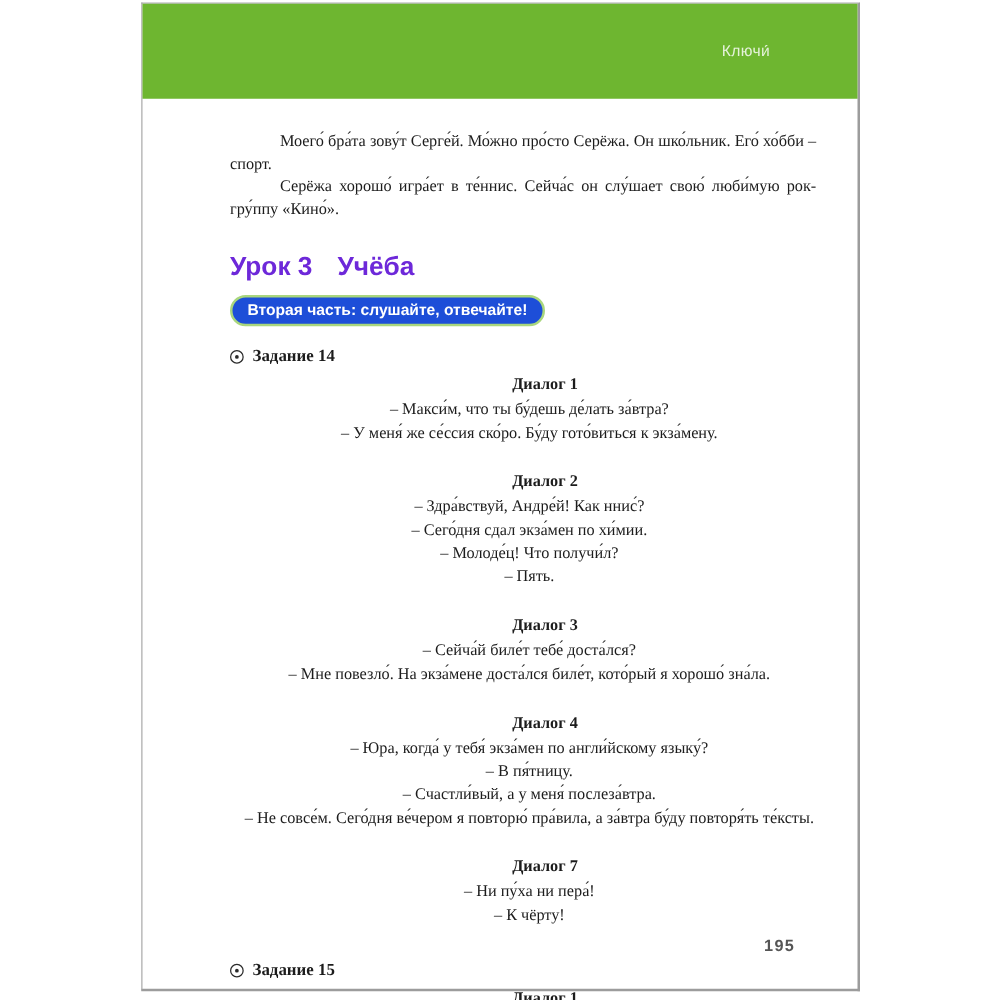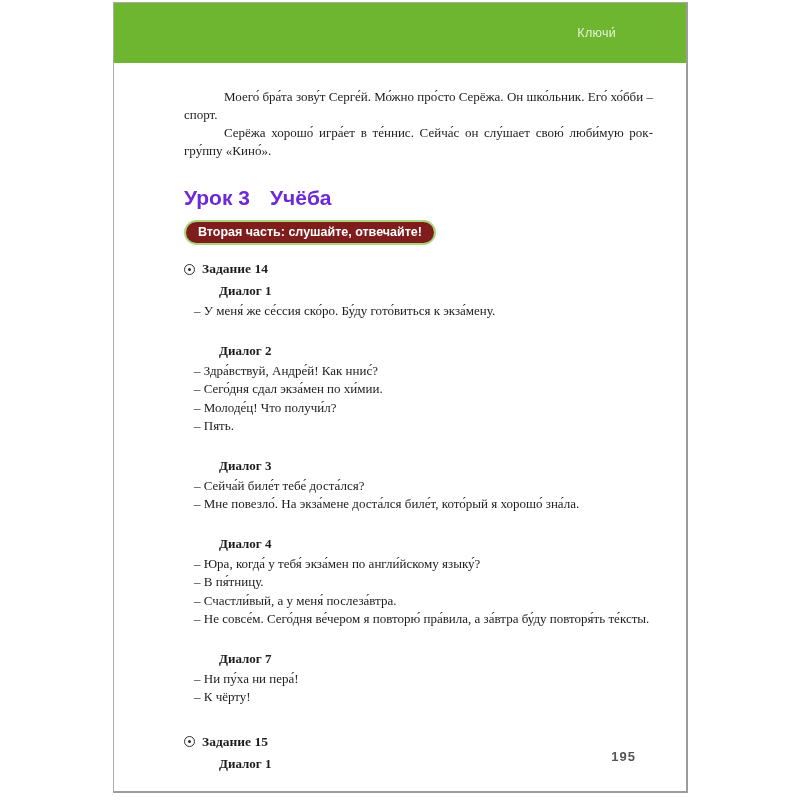--- a/index.html
+++ b/index.html
@@ -23,21 +23,21 @@
     top: 2px;
     width: 575px;
     height: 791px;
     background: #ffffff;
     border: 1px solid #ababab;
     border-right: 2px solid #9c9c9c;
     border-bottom: 2px solid #9c9c9c;
     box-sizing: border-box;
   }
   .header-bar {
-    height: 60px;
+    height: 76px;
     width: 100%;
     background: #6eb630;
     display: flex;
     align-items: center;
     justify-content: flex-end;
     box-sizing: border-box;
     padding-right: 70px;
   }
   .header-title {
     color: rgba(255,255,255,0.82);
@@ -64,32 +64,33 @@
     font-family: "Liberation Sans", sans-serif;
     font-weight: bold;
     font-size: 21px;
     line-height: 24px;
     color: #6d28d9;
   }
   .lesson-heading .gap { display: inline-block; width: 20px; }
   .section-pill {
     display: inline-block;
     margin-top: 10px;
-    background: #7f1d1d;
+    background: #1d4ed8;
     border: 2px solid #a9d67d;
     color: #ffffff;
     font-family: "Liberation Sans", sans-serif;
     font-weight: bold;
     font-size: 12.5px;
     line-height: 14px;
     padding: 3px 12px 4px 12px;
     border-radius: 13px;
   }
   .task {
     margin-top: 15px;
+    text-align: center;
   }
   .task + .task {
     margin-top: 26px;
   }
   .task-title-row {
     display: flex;
     align-items: center;
   }
   .task-marker {
     width: 9px;
@@ -168,20 +169,21 @@
       </div>
 
       <div class="task">
         <div class="task-title-row">
           <span class="task-marker"></span>
           <span class="task-title">Задание 14</span>
         </div>
 
         <div class="dialog first">
           <div class="dialog-title">Диалог 1</div>
+          <div class="dline">– Макси́м, что ты бу́дешь де́лать за́втра?</div>
           <div class="dline">– У меня́ же се́ссия ско́ро. Бу́ду гото́виться к экза́мену.</div>
         </div>
 
         <div class="dialog">
           <div class="dialog-title">Диалог 2</div>
           <div class="dline">– Здра́вствуй, Андре́й! Как ннис́?</div>
           <div class="dline">– Сего́дня сдал экза́мен по хи́мии.</div>
           <div class="dline">– Молоде́ц! Что получи́л?</div>
           <div class="dline">– Пять.</div>
         </div>

